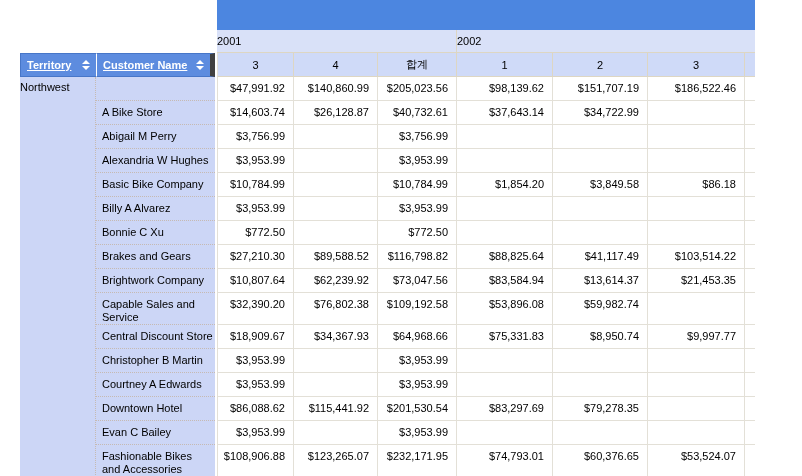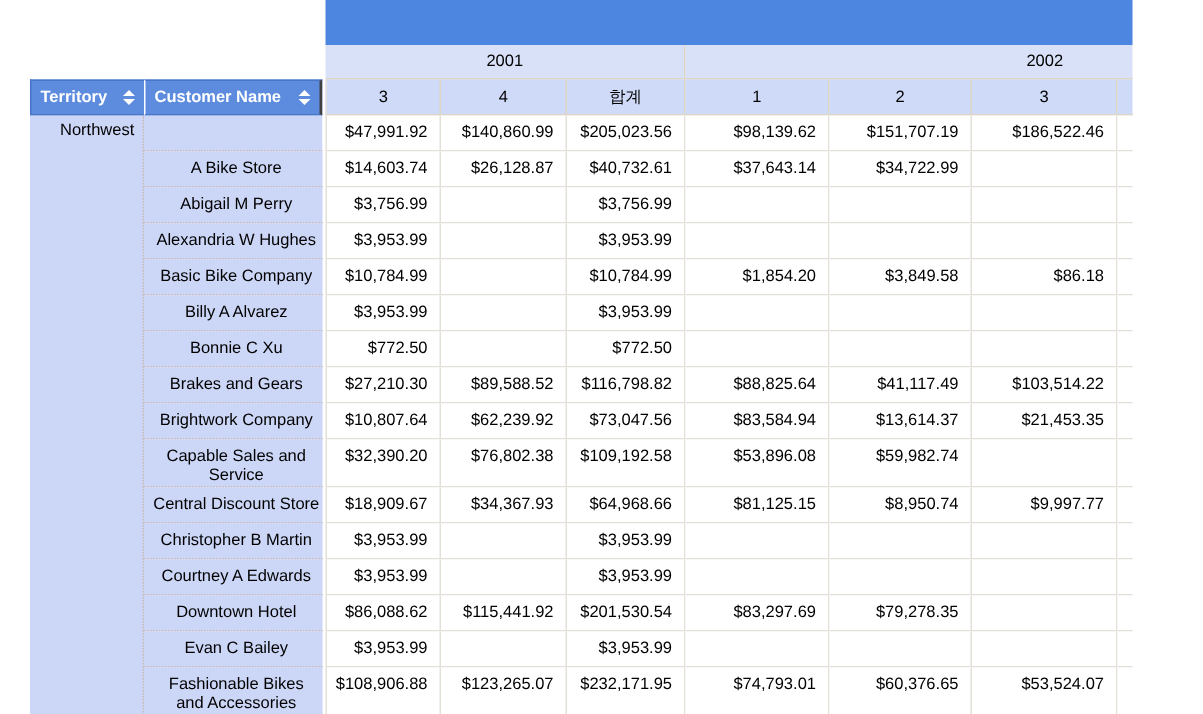--- a/index.html
+++ b/index.html
@@ -19,52 +19,51 @@
   td,th{box-sizing:border-box;overflow:hidden;white-space:normal;padding:0;font-weight:normal;}
   tr{height:24px;}
   tr.band-row{height:30px;}
   tr.year-row{height:23px;}
   tbody tr:nth-child(13){height:32px;}
   tbody tr:nth-child(19){height:32px;}
 
   td.blank{background:#ffffff;border:none;}
   td.band{background:var(--band,#4c86e0);}
   td.year{
-    background:var(--yearbg,#d9e1f8);text-align:center;vertical-align:middle;
+    background:var(--yearbg,#d9e1f8);vertical-align:middle;
     border-bottom:1px solid var(--hline,#ddd6c3);
     border-right:1px solid var(--hline,#ddd6c3);
   }
   td.colhead{
     background:var(--colheadbg,#cfdaf8);text-align:center;vertical-align:middle;
     border-bottom:1px solid var(--hline,#ddd6c3);
     border-right:1px solid var(--hline,#ddd6c3);
   }
   td.colhead.first, td.data.first{border-left:1px solid var(--gline,#e3e0d7);}
   th.rowhead{
     background:var(--headblue,#5d8cdf);color:#ffffff;font-weight:bold;
     text-align:left;vertical-align:middle;
     border-top:1px solid #4776c8;border-bottom:1px solid #4776c8;
   }
-  th.rowhead .hwrap{display:flex;align-items:center;justify-content:space-between;padding:0 6px;}
+  th.rowhead .hwrap{display:flex;align-items:center;justify-content:space-between;padding:0 6px;text-decoration:underline;}
   th.territory-h{border-left:1px solid #4776c8;}
-  th.customer-h{border-left:1px solid #ffffff;border-right:2px solid #404040;margin-top:32px;}
+  th.customer-h{border-left:1px solid #ffffff;border-right:5px solid #404040;margin-top:32px;}
   .sorticon{display:inline-flex;flex-direction:column;align-items:center;row-gap:2px;cursor:pointer;}
   .tri-up{width:0;height:0;border-left:4px solid transparent;border-right:4px solid transparent;border-bottom:4px solid #fff;}
   .tri-down{width:0;height:0;border-left:4px solid transparent;border-right:4px solid transparent;border-top:4px solid #fff;}
 
   td.territory{
     background:var(--labelbg,#ccd6f6);vertical-align:top;
-    padding:4px 0 0 20px;
+    padding:4px 0 0 0;
     border-right:1px dotted #c6bab2;
   }
   td.customer{
     background:var(--labelbg,#ccd6f6);vertical-align:top;
     padding:5px 2px 0 6px;line-height:13px;
     border-bottom:1px dotted #c6bab2;
-    text-align:center;
   }
   td.data{
     background:#ffffff;text-align:right;vertical-align:top;
     padding:5px 8px 0 0;line-height:13px;
     border-right:1px solid var(--gline,#e3e0d7);
     border-bottom:1px solid var(--gline,#e3e0d7);
   }
   td.spacer{background:#ffffff;border:none;}
 </style>
 </head>
@@ -222,21 +221,21 @@
     <td class="data">$53,896.08</td>
     <td class="data">$59,982.74</td>
     <td class="data"></td>
     <td class="data"></td>
   </tr>
         <tr>
     <td class="customer">Central Discount Store</td>
     <td class="data first">$18,909.67</td>
     <td class="data">$34,367.93</td>
     <td class="data">$64,968.66</td>
-    <td class="data">$81,125.15</td>
+    <td class="data">$75,331.83</td>
     <td class="data">$8,950.74</td>
     <td class="data">$9,997.77</td>
     <td class="data"></td>
   </tr>
         <tr>
     <td class="customer">Christopher B Martin</td>
     <td class="data first">$3,953.99</td>
     <td class="data"></td>
     <td class="data">$3,953.99</td>
     <td class="data"></td>

